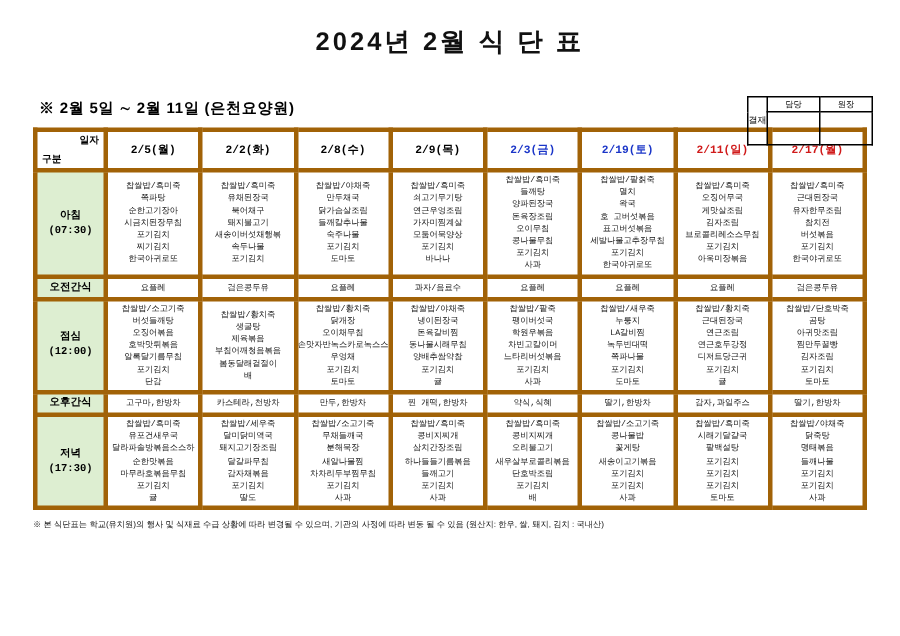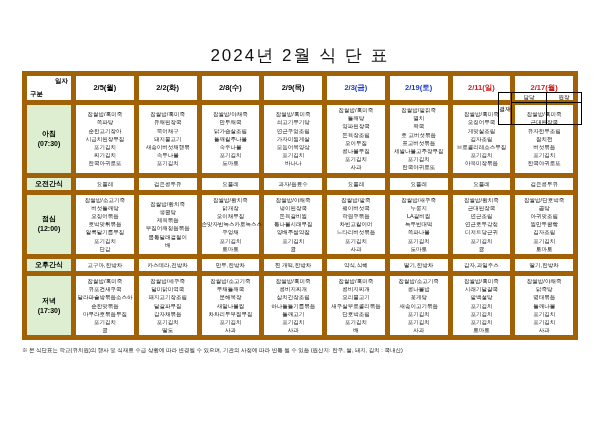--- a/index.html
+++ b/index.html
@@ -17,23 +17,23 @@
   .page {
     position: relative;
     width: 600px;
     height: 424px;
     box-sizing: border-box;
     padding: 0;
   }
   .title {
     text-align: center;
     font-size: 17px;
-    font-weight: normal;
+    font-weight: bold;
     letter-spacing: 2px;
-    margin-top: 44px;
+    margin-top: 16px;
     margin-bottom: 4px;
     color: #111;
   }
   .sign-box {
     position: absolute;
     right: 18px;
     top: 48px;
     border: 1px solid #000;
     border-collapse: collapse;
     font-size: 6px;
@@ -65,23 +65,24 @@
     font-weight: bold;
     letter-spacing: 0.5px;
   }
   table.menu {
     border-collapse: collapse;
     margin: 0 auto;
     width: 556px;
     table-layout: fixed;
   }
   table.menu td, table.menu th {
-    border: 5px solid #a16207;
+    border: 3px solid #a16207;
     vertical-align: middle;
     padding: 1px 0;
+    font-family: Liberation Mono, monospace;
   }
   .corner {
     width: 44px;
     height: 22px;
     position: relative;
     font-size: 6px;
     padding: 0 !important;
   }
   .corner .bg-line {
     position: absolute;
@@ -163,20 +164,21 @@
       <td class="sign-head">담당</td>
       <td class="sign-head">원장</td>
     </tr>
     <tr>
       <td class="sign-cell"></td>
       <td class="sign-cell"></td>
     </tr>
   </tbody>
     </table>
 
+  <div class="subtitle">※ 2월 5일 ∼ 2월 11일 (은천요양원)</div>
 
   <table class="menu">
     <thead>
       <tr>
         <th class="corner">
           <span class="bg-line"></span>
           <span class="c-day">일자</span>
           <span class="c-meal">구분</span>
         </th>
       <th class="dayhead">2/5(월)</th>

